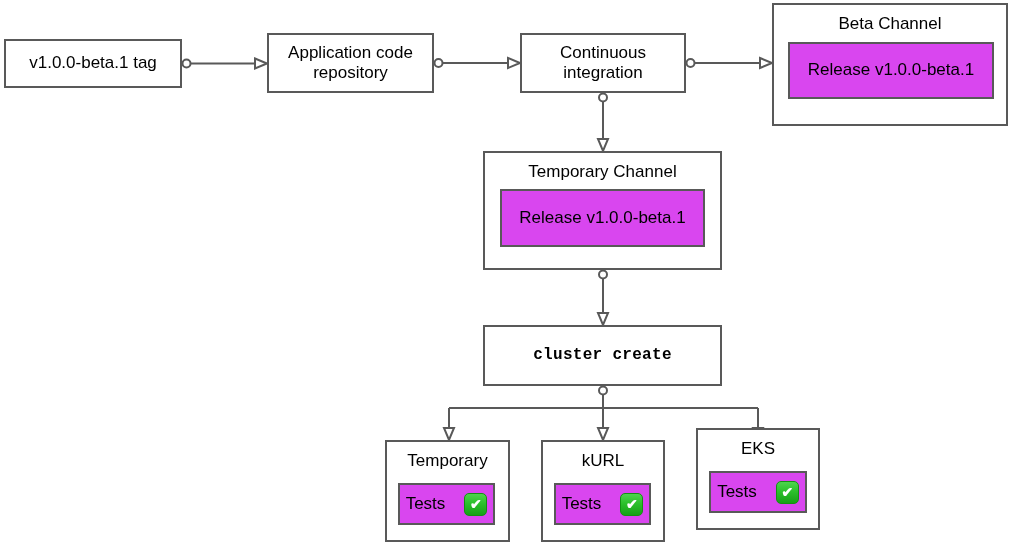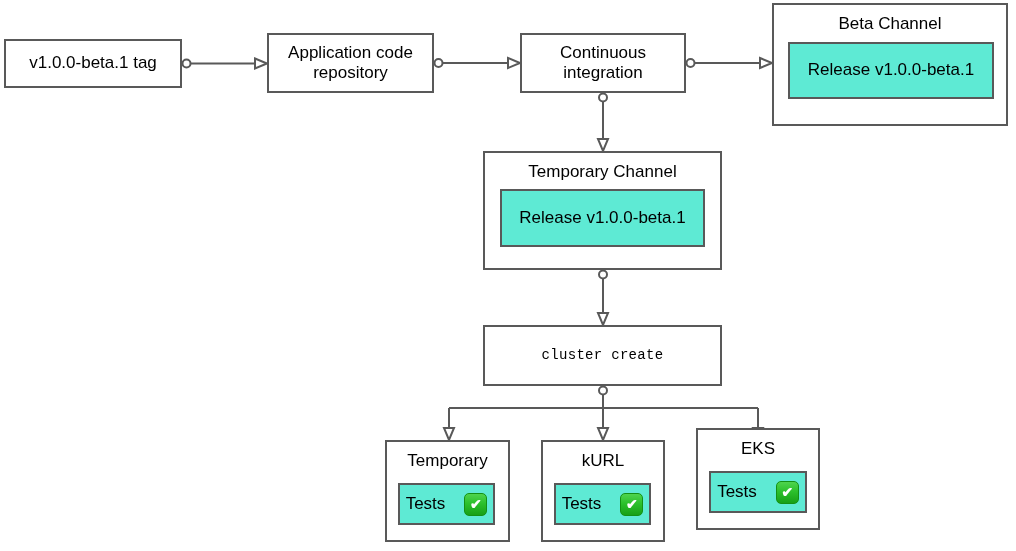--- a/index.html
+++ b/index.html
@@ -30,32 +30,32 @@
   }
   .group .title {
     position:absolute;
     top:9px; left:0; right:0;
     text-align:center;
   }
   .inner {
     position:absolute;
     box-sizing:border-box;
     border:2px solid #595959;
-    background:#5eead4;
+    background:#d946ef;
     display:flex;
     align-items:center;
     justify-content:center;
     text-align:center;
     font-size:17px;
   }
   .label-wrap { display:inline-block; max-width:140px; }
   .mono {
     font-family:"Liberation Mono","DejaVu Sans Mono",monospace;
-    font-weight:normal;
-    font-size:14px;
+    font-weight:bold;
+    font-size:16px;
     letter-spacing:0.3px;
   }
   .tests { gap:19px; }
   .check {
     width:21px; height:21px;
     border-radius:5px;
     background:linear-gradient(180deg,#4ed44e 0%,#2cc02c 45%,#17a017 100%);
     border:1px solid #149114;
     color:#ffffff;
     display:inline-flex;

